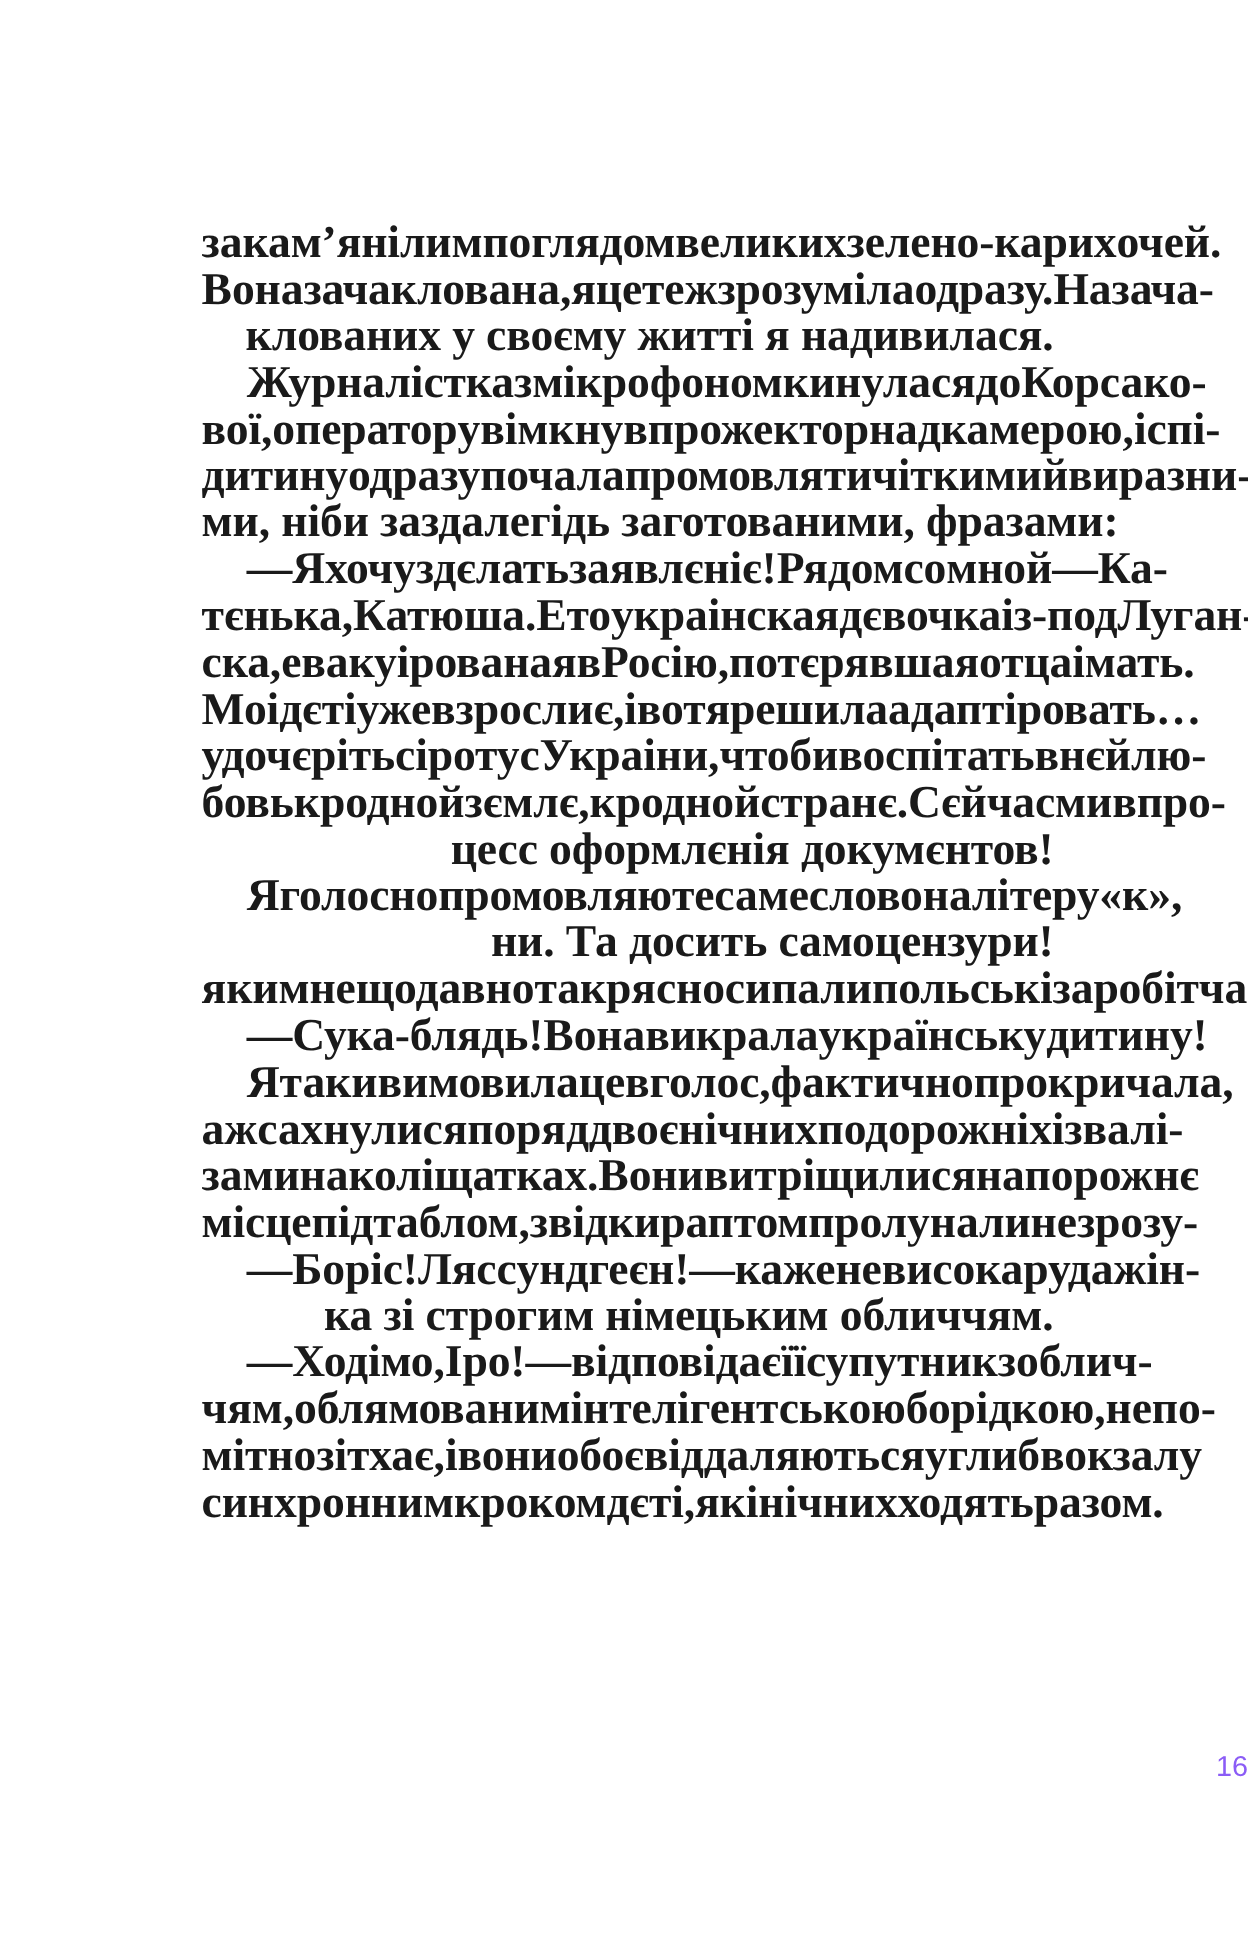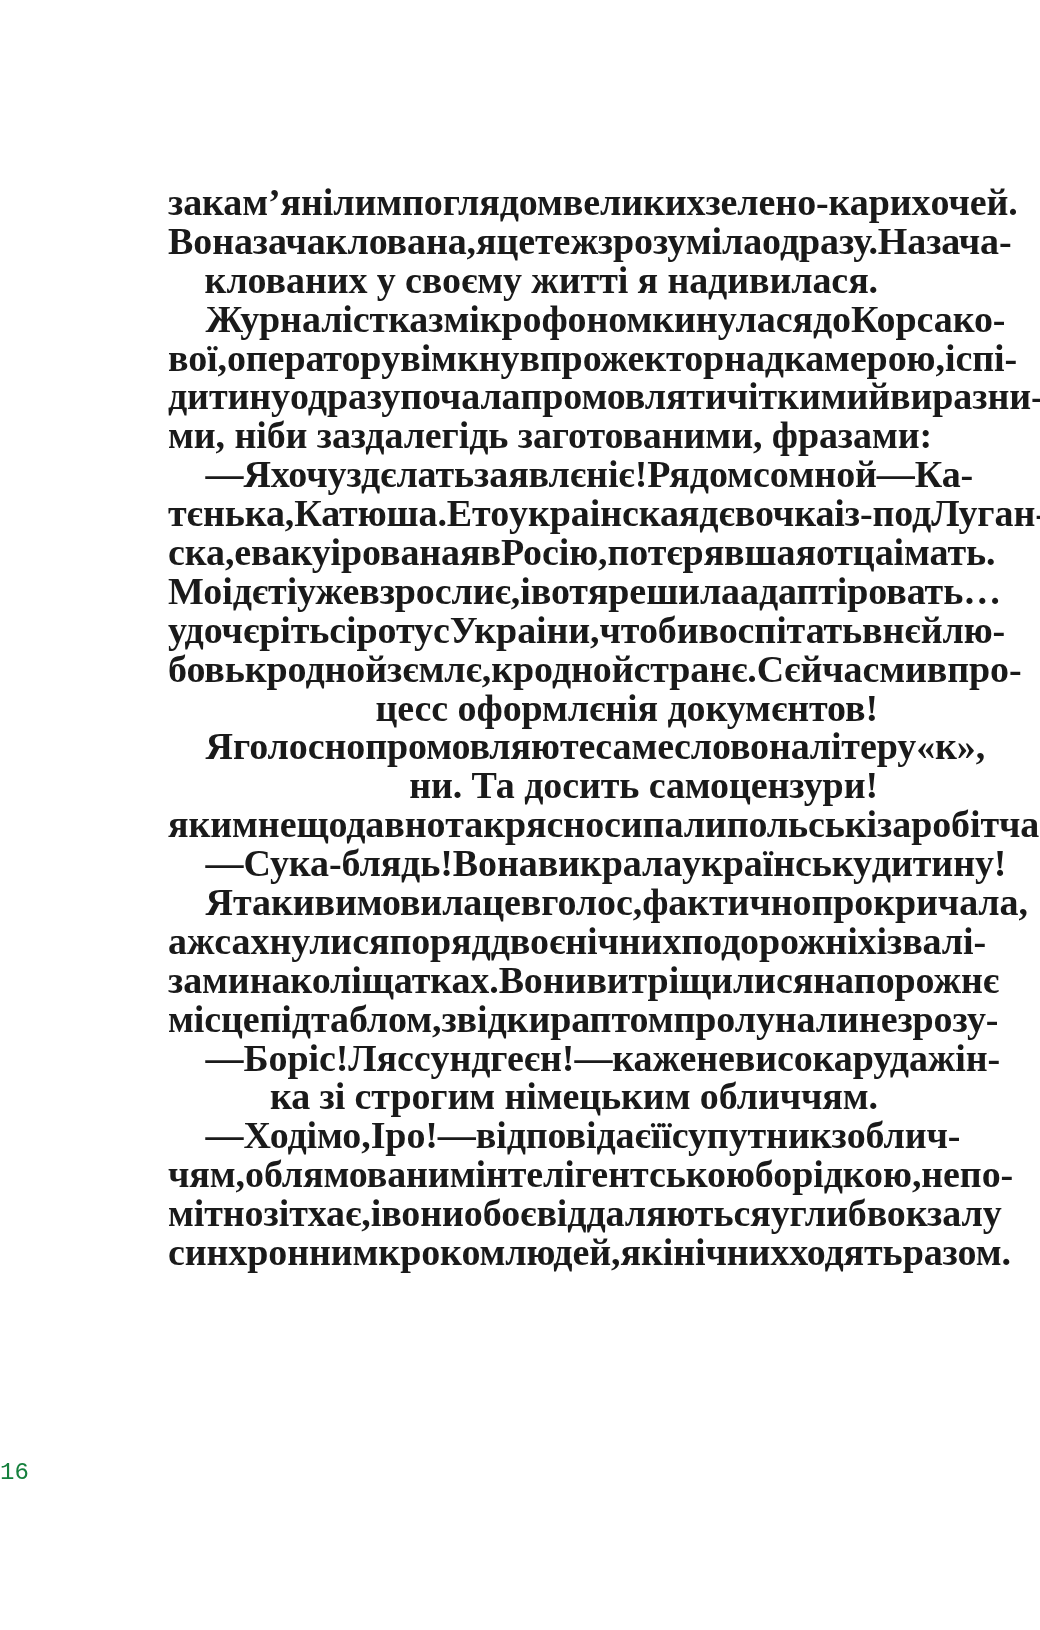--- a/index.html
+++ b/index.html
@@ -48,25 +48,25 @@
   }
   .line .w {
     display: inline-block;
   }
 
   .folio {
     position: absolute;
     left: 0;
     right: 0;
     top: 1458px;
-    text-align: left;
+    text-align: right;
     font-size: 24px;
     line-height: 30px;
-    color: #15803d;
-    font-family: Liberation Mono, monospace;
+    color: #8b5cf6;
+    font-family: Liberation Sans, sans-serif;
   }
 </style>
 </head>
 <body>
 
 <div class="page">
 
   <div class="text-block" id="text-block">
       <div class="line"><span class="w">закам’янілим</span><span class="w">поглядом</span><span class="w">великих</span><span class="w">зелено-карих</span><span class="w">очей.</span></div>
       <div class="line"><span class="w">Вона</span><span class="w">зачаклована,</span><span class="w">я</span><span class="w">це</span><span class="w">теж</span><span class="w">зрозуміла</span><span class="w">одразу.</span><span class="w">На</span><span class="w">зача-</span></div>
@@ -88,18 +88,18 @@
       <div class="line"><span class="w">&nbsp;&nbsp;&nbsp;&nbsp;—</span><span class="w">Сука-блядь!</span><span class="w">Вона</span><span class="w">викрала</span><span class="w">українську</span><span class="w">дитину!</span></div>
       <div class="line"><span class="w">&nbsp;&nbsp;&nbsp;&nbsp;Я</span><span class="w">таки</span><span class="w">вимовила</span><span class="w">це</span><span class="w">вголос,</span><span class="w">фактично</span><span class="w">прокричала,</span></div>
       <div class="line"><span class="w">аж</span><span class="w">сахнулися</span><span class="w">поряд</span><span class="w">двоє</span><span class="w">нічних</span><span class="w">подорожніх</span><span class="w">із</span><span class="w">валі-</span></div>
       <div class="line"><span class="w">зами</span><span class="w">на</span><span class="w">коліщатках.</span><span class="w">Вони</span><span class="w">витріщилися</span><span class="w">на</span><span class="w">порожнє</span></div>
       <div class="line"><span class="w">місце</span><span class="w">під</span><span class="w">таблом,</span><span class="w">звідки</span><span class="w">раптом</span><span class="w">пролунали</span><span class="w">незрозу-</span></div>
       <div class="line"><span class="w">&nbsp;&nbsp;&nbsp;&nbsp;—</span><span class="w">Боріс!</span><span class="w">Лясс</span><span class="w">унд</span><span class="w">геєн!</span><span class="w">—</span><span class="w">каже</span><span class="w">невисока</span><span class="w">руда</span><span class="w">жін-</span></div>
       <div class="line flush">ка зі строгим німецьким обличчям.</div>
       <div class="line"><span class="w">&nbsp;&nbsp;&nbsp;&nbsp;—</span><span class="w">Ходімо,</span><span class="w">Іро!</span><span class="w">—</span><span class="w">відповідає</span><span class="w">її</span><span class="w">супутник</span><span class="w">з</span><span class="w">облич-</span></div>
       <div class="line"><span class="w">чям,</span><span class="w">облямованим</span><span class="w">інтелігентською</span><span class="w">борідкою,</span><span class="w">непо-</span></div>
       <div class="line"><span class="w">мітно</span><span class="w">зітхає,</span><span class="w">і</span><span class="w">вони</span><span class="w">обоє</span><span class="w">віддаляються</span><span class="w">углиб</span><span class="w">вокзалу</span></div>
-      <div class="line"><span class="w">синхронним</span><span class="w">кроком</span><span class="w">людей,</span><span class="w">які</span><span class="w">нічних</span><span class="w">ходять</span><span class="w">разом.</span></div>
+      <div class="line"><span class="w">синхронним</span><span class="w">кроком</span><span class="w">дєті,</span><span class="w">які</span><span class="w">нічних</span><span class="w">ходять</span><span class="w">разом.</span></div>
     </div>
 
   <div class="folio">16</div>
 
 </div>
 
 </body></html>

